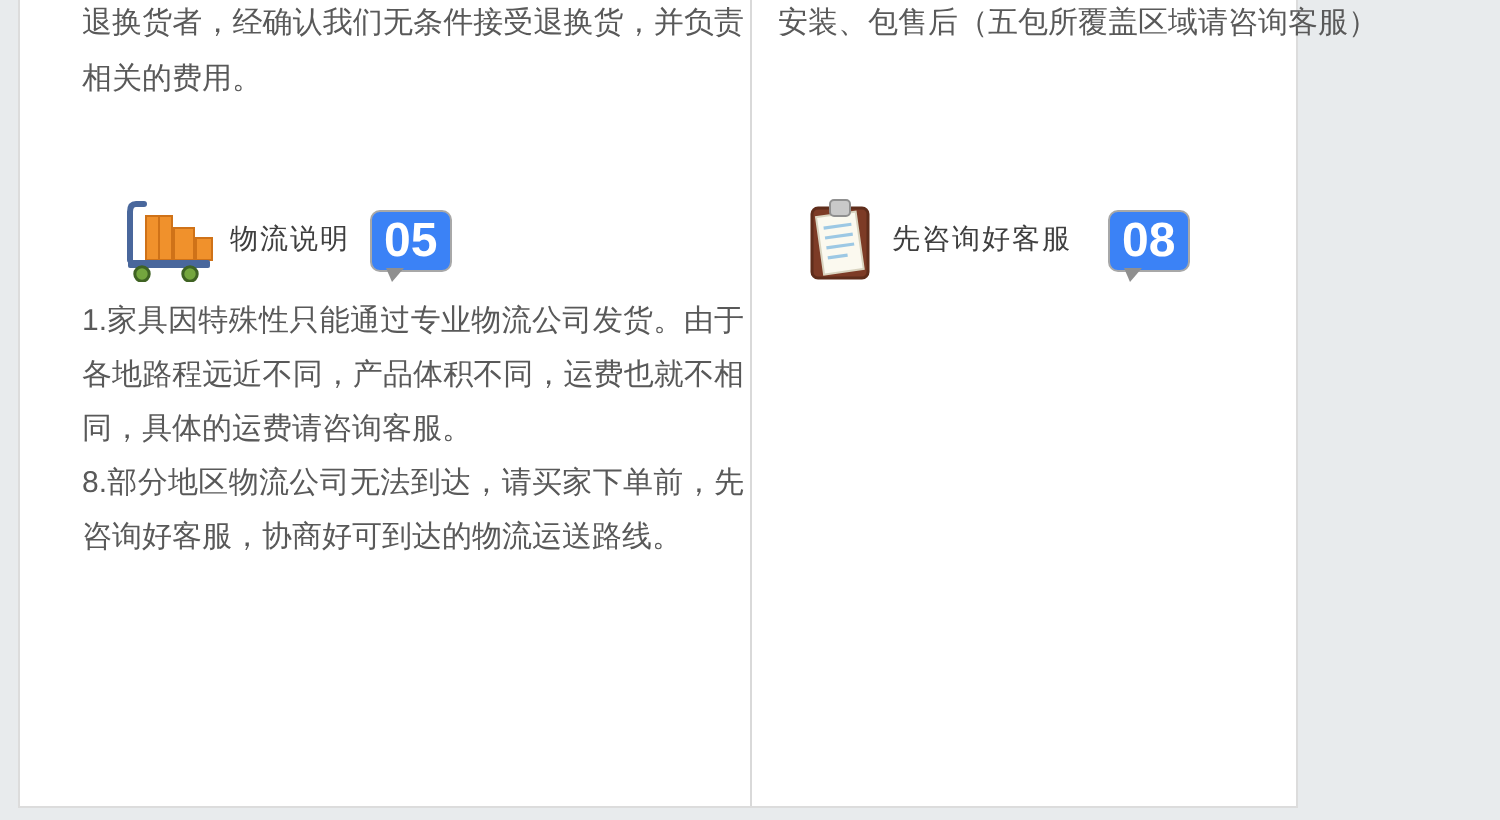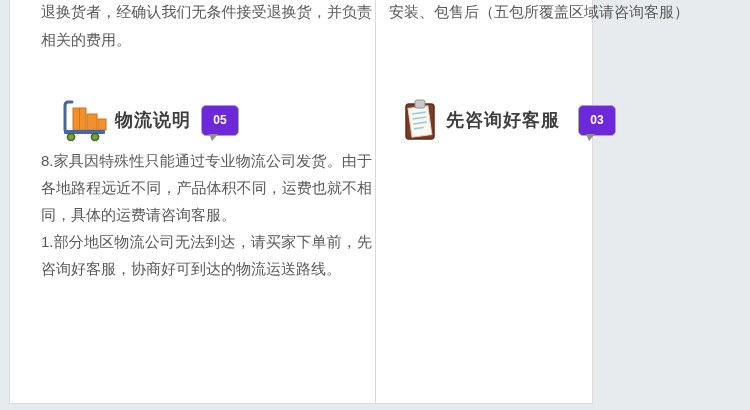--- a/index.html
+++ b/index.html
@@ -6,21 +6,21 @@
   html, body { width: 750px; height: 410px; }
   body {
     font-family: "Liberation Sans", sans-serif;
     background: #e8ebed;
     position: relative;
     overflow: hidden;
   }
   .card {
     position: absolute;
     left: 9px; top: 0;
-    width: 584px; height: 404px;
+    width: 640px; height: 404px;
     background: #ffffff;
     border: 1px solid #dcdcdc;
     border-top: none;
   }
   .divider {
     position: absolute;
     left: 365px; top: 0; bottom: 0;
     width: 1px;
     background: #d9d9d9;
   }
@@ -36,38 +36,37 @@
   }
   .sec-header {
     position: absolute; top: 99px; left: 0; right: 0;
     height: 42px;
     display: flex; align-items: center;
   }
   .col-left  .sec-header { padding-left: 20px; }
   .col-right .sec-header { padding-left: 12px; }
   .sec-icon { display: inline-flex; margin-right: 7px; }
   .sec-title {
-    font-size: 18px; font-weight: bold;
+    font-size: 14px; font-weight: normal;
     color: #3f3f3f;
     letter-spacing: 1px;
     margin-right: 10px;
   }
   .col-right .sec-title { margin-right: 18px; }
   .badge {
     position: relative;
     display: inline-block;
     min-width: 38px; height: 31px;
     padding: 0 6px;
-    background: #6d28d9;
+    background: #3b82f6;
     border: 1px solid #a8a8a8;
     border-radius: 5px;
     color: #ffffff;
-    font-size: 12px; font-weight: bold;
+    font-size: 24px; font-weight: bold;
     line-height: 29px;
-    text-align: center;
   }
   .badge::after {
     content: "";
     position: absolute;
     left: 7px; bottom: -6px;
     border-style: solid;
     border-width: 7px 6px 0 3px;
     border-color: #8f8f8f transparent transparent transparent;
   }
   .sec-body {
@@ -99,22 +98,22 @@
           <rect x="3" y="31" width="41" height="4" rx="1" fill="#49679c"></rect>
           <circle cx="10" cy="38" r="3.6" fill="#74a63e" stroke="#3f6323" stroke-width="1.5"></circle>
           <circle cx="34" cy="38" r="3.6" fill="#74a63e" stroke="#3f6323" stroke-width="1.5"></circle>
         </svg>
       </span>
       <h3 class="sec-title">物流说明</h3>
       <span class="badge">05</span>
     </div>
 
     <div class="sec-body">
-      <p>8.家具因特殊性只能通过专业物流公司发货。由于各地路程远近不同，产品体积不同，运费也就不相同，具体的运费请咨询客服。</p>
-      <p>1.部分地区物流公司无法到达，请买家下单前，先咨询好客服，协商好可到达的物流运送路线。</p>
+      <p>1.家具因特殊性只能通过专业物流公司发货。由于各地路程远近不同，产品体积不同，运费也就不相同，具体的运费请咨询客服。</p>
+      <p>8.部分地区物流公司无法到达，请买家下单前，先咨询好客服，协商好可到达的物流运送路线。</p>
     </div>
   </section>
 
   <section class="col col-right">
     <p class="intro">安装、包售后（五包所覆盖区域请咨询客服）</p>
 
     <div class="sec-header">
       <span class="sec-icon">
         <svg width="38" height="44" viewBox="0 0 38 44" aria-hidden="true">
           <rect x="5" y="6" width="28" height="35" rx="3" fill="#7d3b26" stroke="#5f2d1b" stroke-width="1.5"></rect>
@@ -122,17 +121,17 @@
             <rect x="9" y="9" width="20" height="29" fill="#fbf9ef" stroke="#d9d4c0" stroke-width="1"></rect>
             <line x1="12" y1="15" x2="26" y2="15" stroke="#9cc8e4" stroke-width="1.6"></line>
             <line x1="12" y1="20" x2="26" y2="20" stroke="#9cc8e4" stroke-width="1.6"></line>
             <line x1="12" y1="25" x2="26" y2="25" stroke="#9cc8e4" stroke-width="1.6"></line>
             <line x1="12" y1="30" x2="22" y2="30" stroke="#9cc8e4" stroke-width="1.6"></line>
           </g>
           <rect x="14" y="2" width="10" height="8" rx="2" fill="#c9c9c9" stroke="#909090" stroke-width="1"></rect>
         </svg>
       </span>
       <h3 class="sec-title">先咨询好客服</h3>
-      <span class="badge">03</span>
+      <span class="badge">08</span>
     </div>
 
   </section>
 </div>
 
 </body></html>

